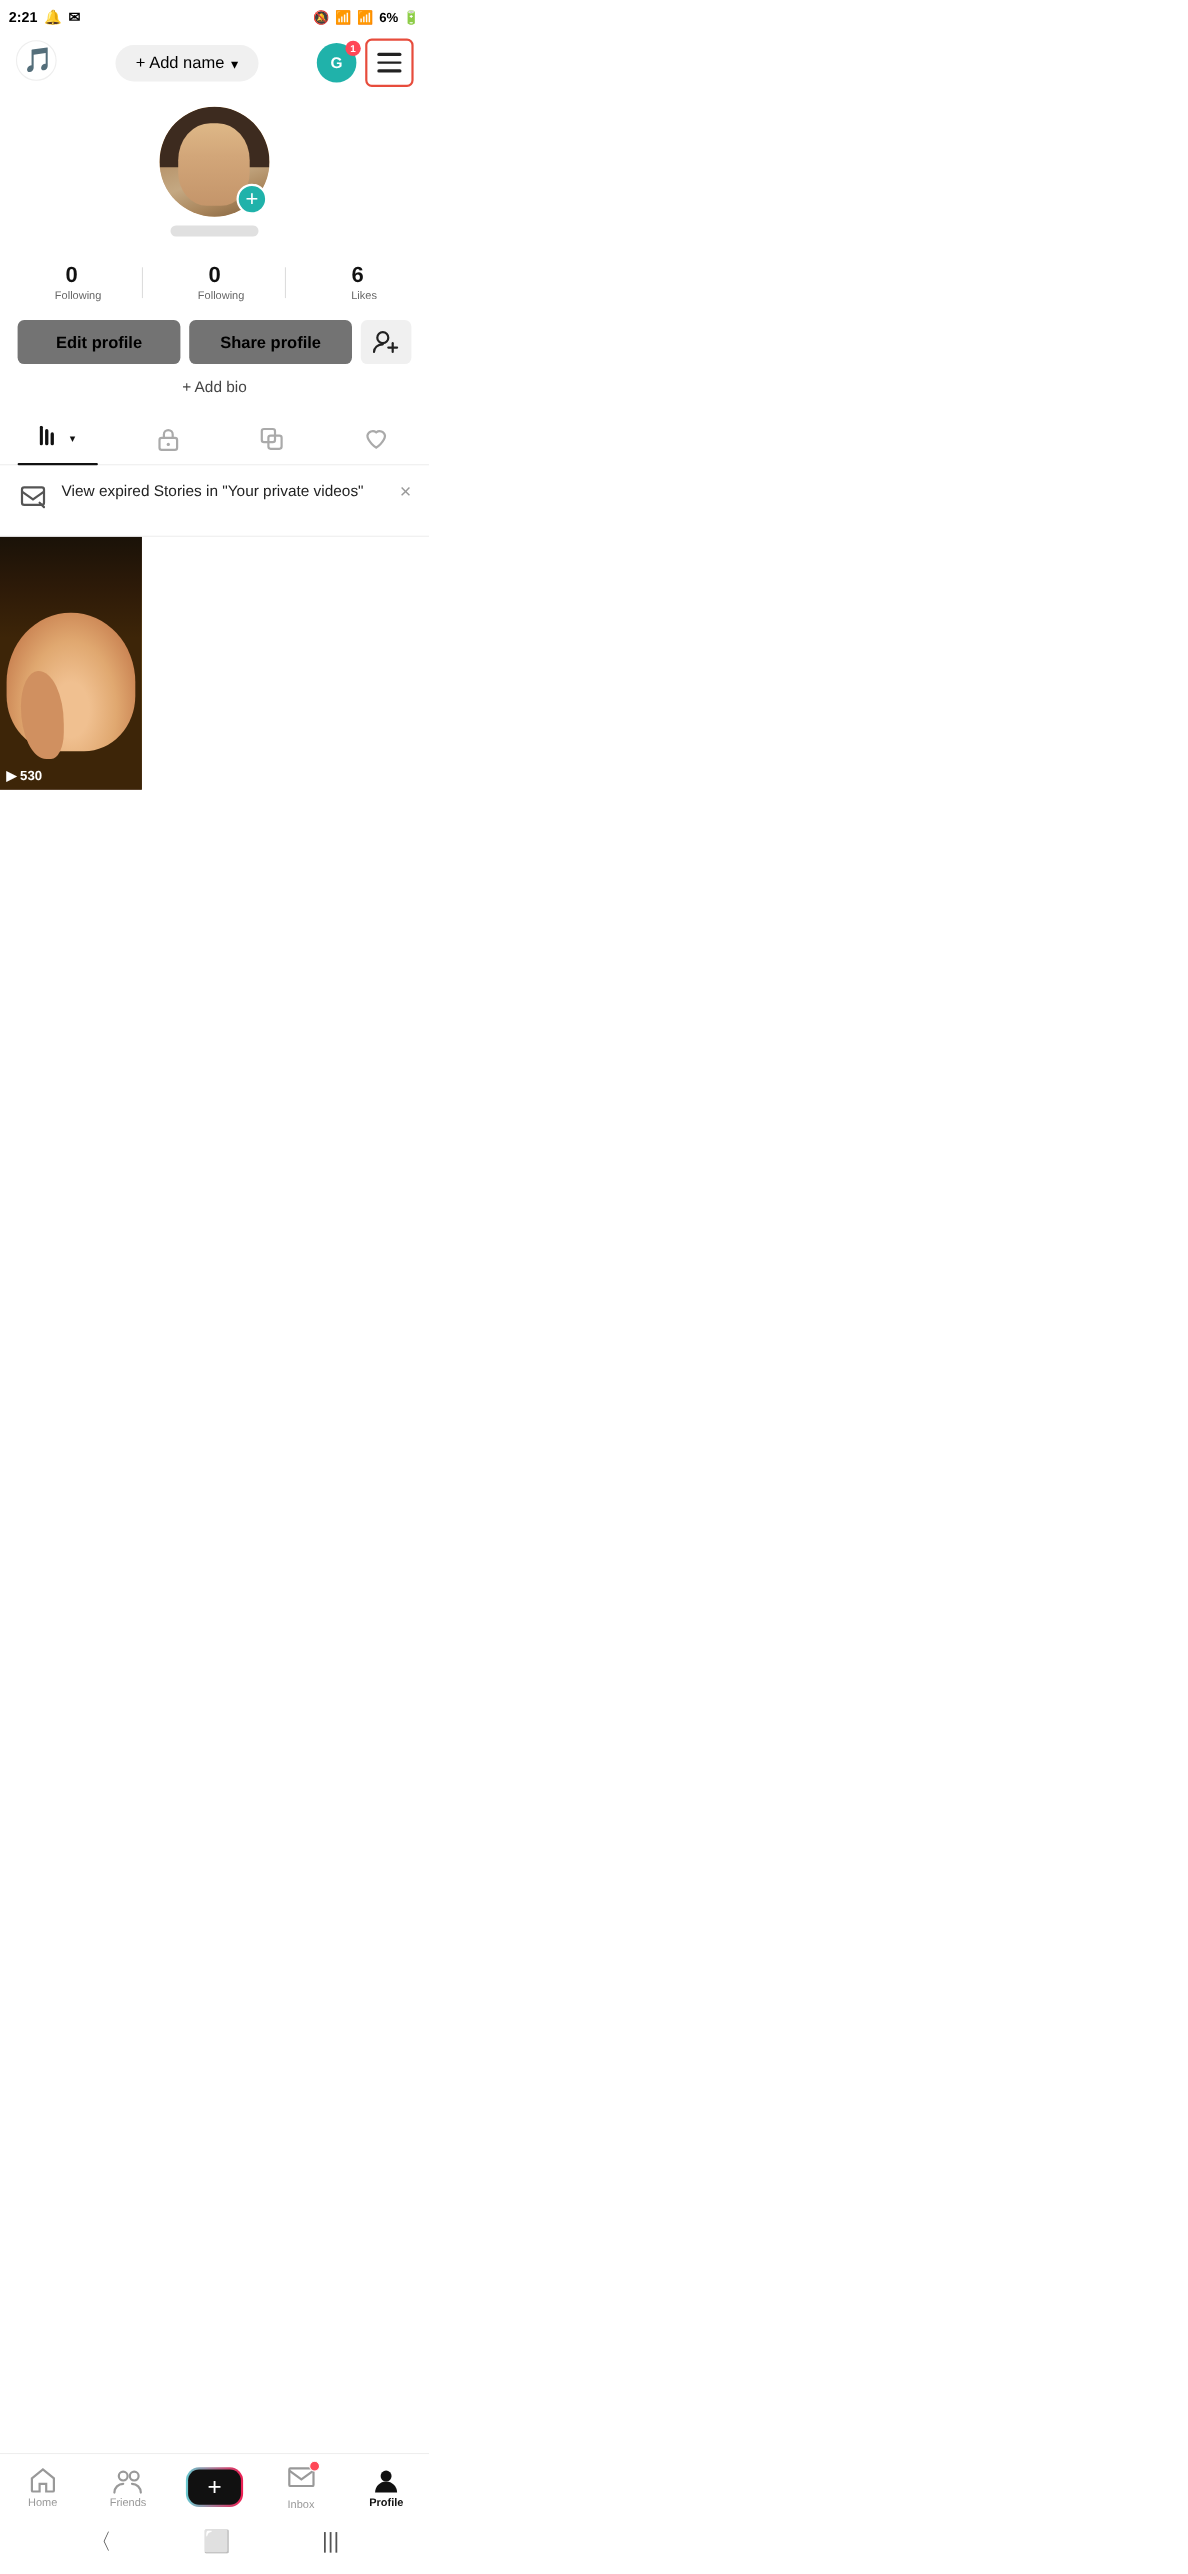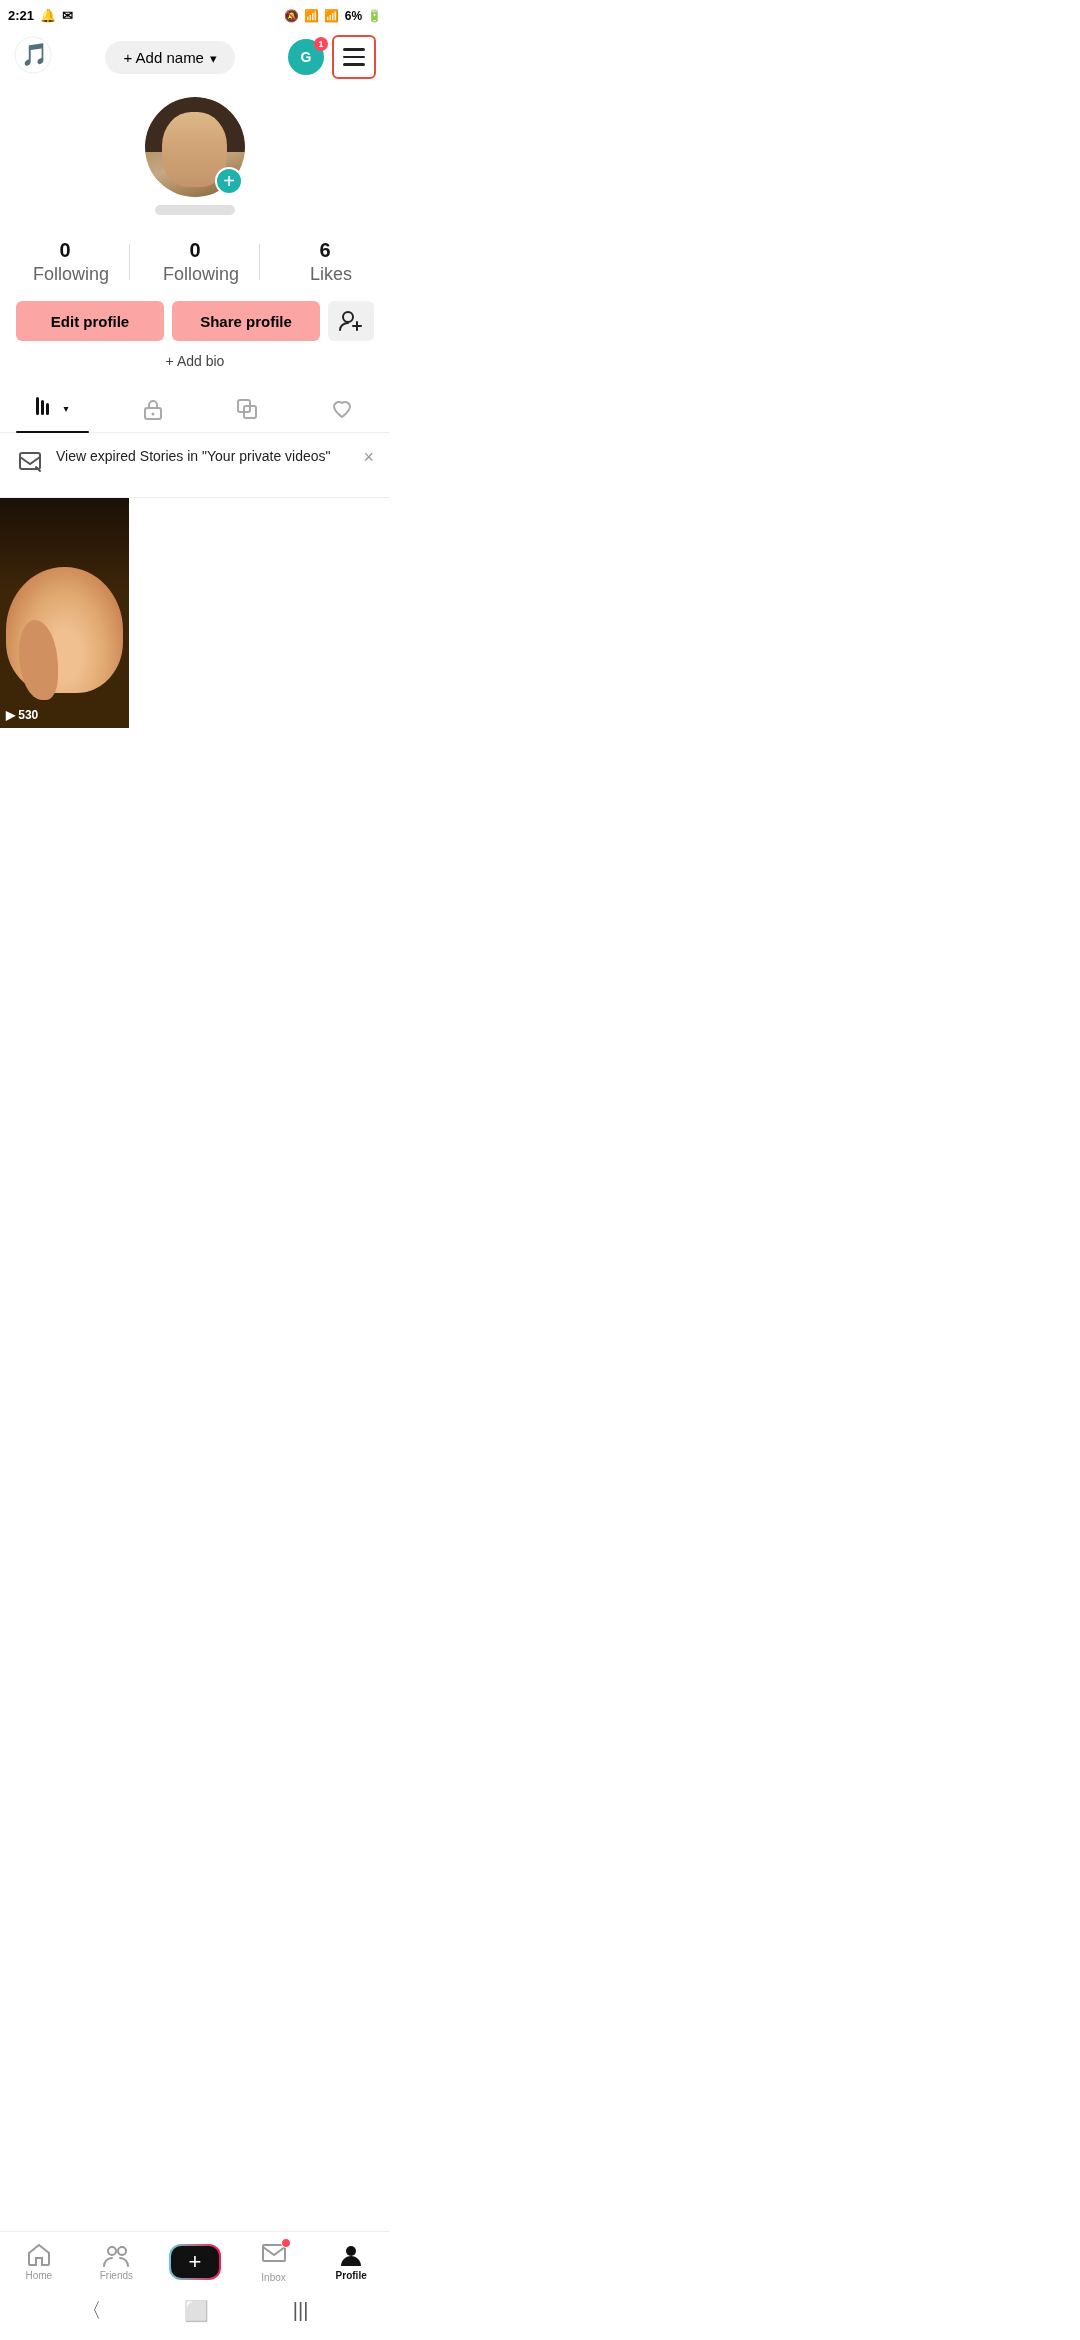--- a/index.html
+++ b/index.html
@@ -168,38 +168,38 @@
       height: 80%;
       width: 1px;
       background: #ddd;
     }
     .stat-number {
       font-size: 20px;
       font-weight: 700;
       color: #111;
     }
     .stat-label {
-      font-size: 18px;
+      font-size: 10px;
       color: #666;
       margin-top: 2px;
       margin-left: 12px;
     }
 
     
     .action-buttons {
       display: flex;
       gap: 8px;
       padding: 0 16px;
       width: 100%;
       margin-bottom: 12px;
     }
     .action-btn {
       flex: 1;
       padding: 10px 8px;
-      background: #fca5a5;
+      background: #737373;
       border: none;
       border-radius: 6px;
       font-size: 15px;
       font-weight: 700;
       cursor: pointer;
       text-align: center;
     }
     .action-btn-icon {
       width: 46px;
       height: 40px;

